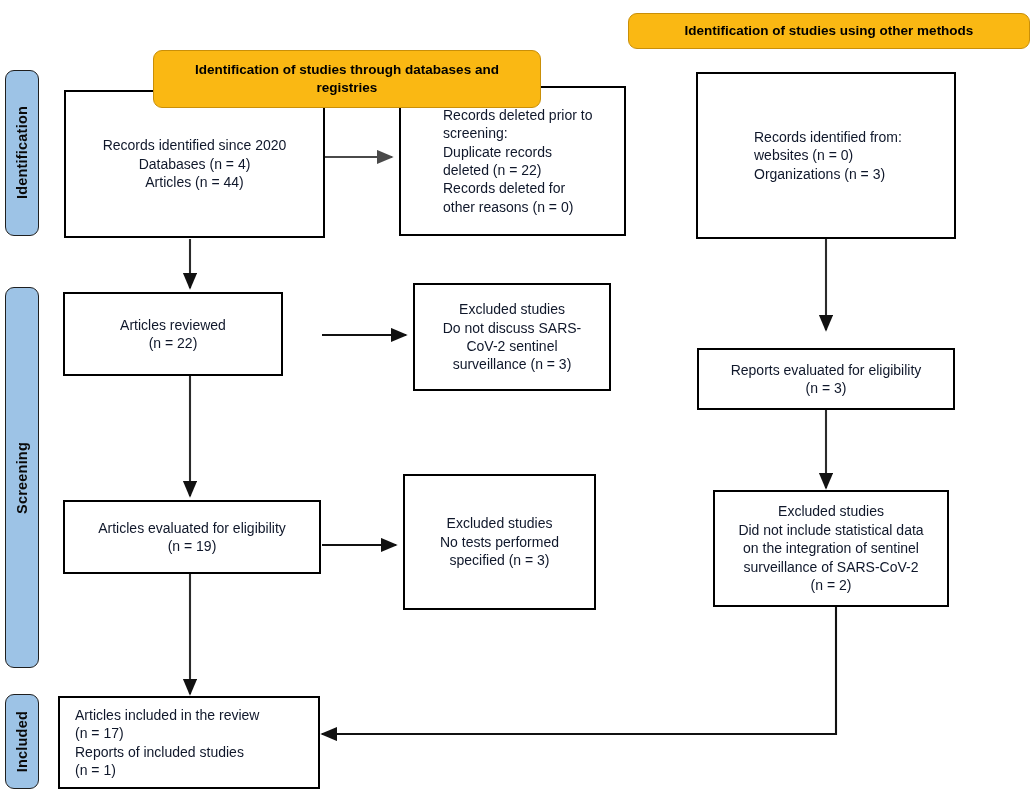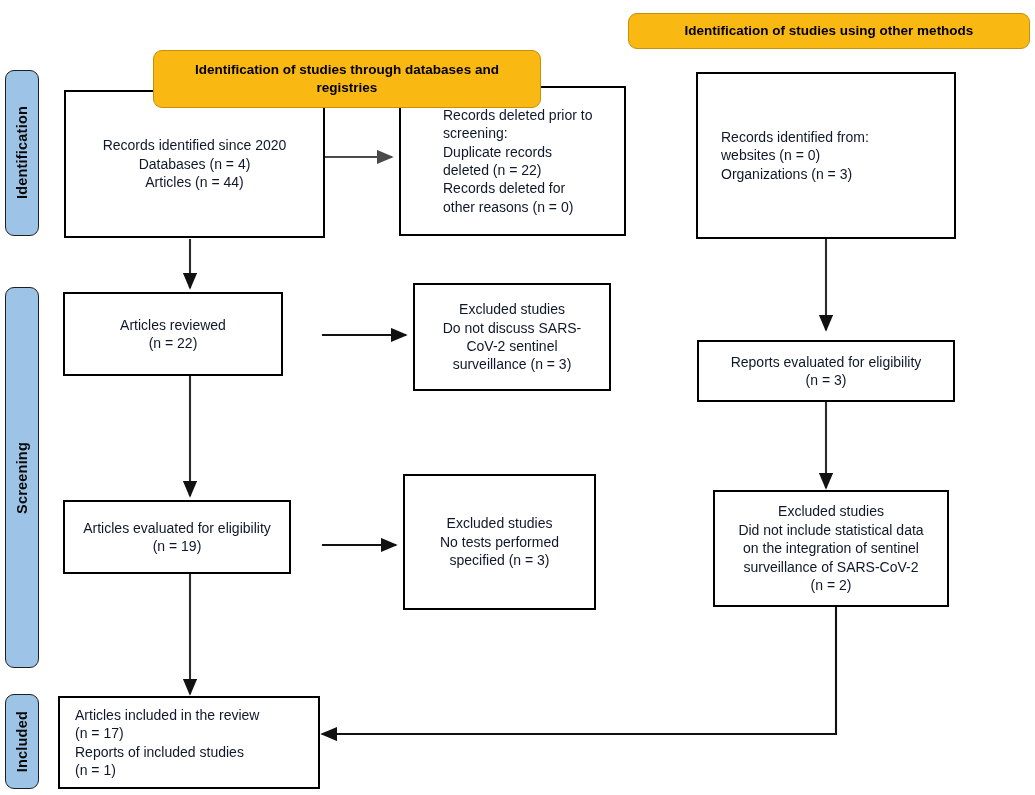--- a/index.html
+++ b/index.html
@@ -164,44 +164,44 @@
 
   <div class="pbox left" style="left:399px; top:86px; width:227px; height:150px; padding-left:42px;">
     <div class="txt">Records deleted prior to
 screening:
 Duplicate records
 deleted (n = 22)
 Records deleted for
 other reasons (n = 0)</div>
   </div>
 
-  <div class="pbox left" style="left:696px; top:72px; width:260px; height:167px; padding-left:23px;">
+  <div class="pbox left" style="left:696px; top:72px; width:260px; height:167px; padding-left:56px;">
     <div class="txt">Records identified from:
 websites (n = 0)
 Organizations (n = 3)</div>
   </div>
 
   <div class="pbox center" style="left:63px; top:292px; width:220px; height:84px;">
     <div class="txt">Articles reviewed
 (n = 22)</div>
   </div>
 
   <div class="pbox center" style="left:413px; top:283px; width:198px; height:108px;">
     <div class="txt">Excluded studies
 Do not discuss SARS-
 CoV-2 sentinel
 surveillance (n = 3)</div>
   </div>
 
-  <div class="pbox center" style="left:697px; top:340px; width:258px; height:62px;">
+  <div class="pbox center" style="left:697px; top:348px; width:258px; height:62px;">
     <div class="txt">Reports evaluated for eligibility
 (n = 3)</div>
   </div>
 
-  <div class="pbox center" style="left:63px; top:500px; width:228px; height:74px;">
+  <div class="pbox center" style="left:63px; top:500px; width:258px; height:74px;">
     <div class="txt">Articles evaluated for eligibility
 (n = 19)</div>
   </div>
 
   <div class="pbox center" style="left:403px; top:474px; width:193px; height:136px;">
     <div class="txt">Excluded studies
 No tests performed
 specified (n = 3)</div>
   </div>
 

